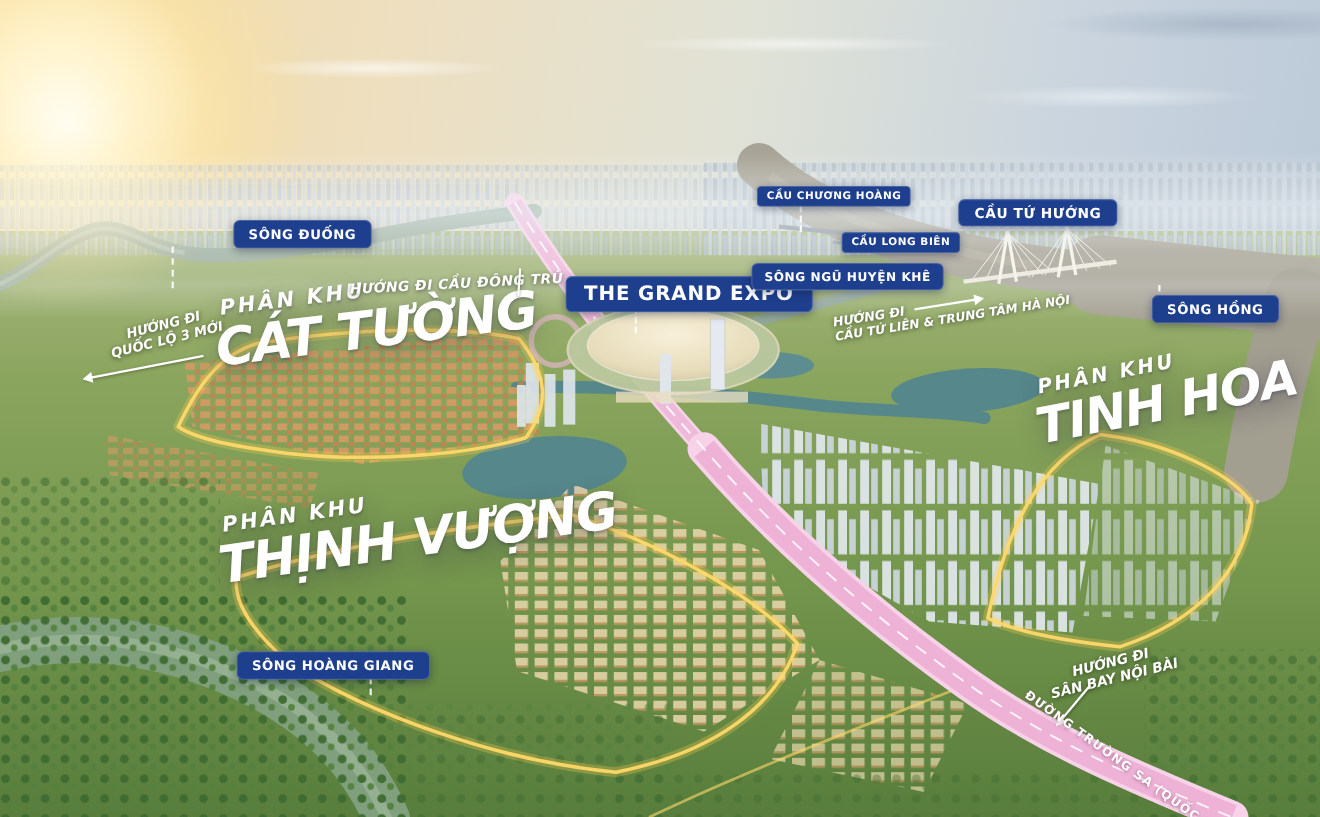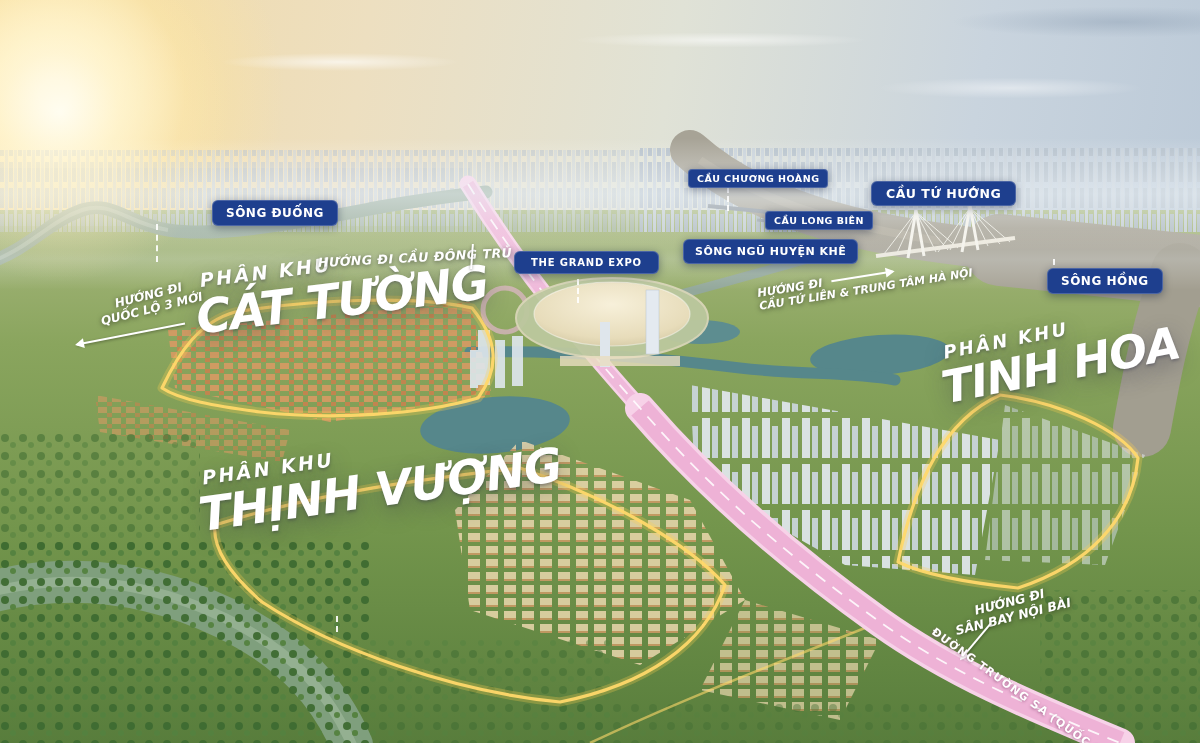--- a/index.html
+++ b/index.html
@@ -24,21 +24,21 @@
 
   
   .badge{
     position:absolute;background:#1e3f8e;color:#fff;font-weight:bold;
     border:1px solid rgba(255,255,255,.2);border-radius:6px;white-space:nowrap;
     box-shadow:0 2px 8px rgba(10,20,50,.4);letter-spacing:.5px;
     font-size:11px;padding:5px 11px;
   }
   .b-sm{font-size:9.5px;padding:3px 8px;border-radius:4px;}
   .b-md{font-size:12px;padding:5px 13px;}
-  .b-lg{font-size:10px;padding:5px 16px;letter-spacing:.8px;}
+  .b-lg{font-size:18px;padding:5px 16px;letter-spacing:.8px;}
   #b-song-duong{left:164px;top:200px;margin-left:48px;}
   #b-grand-expo{left:514px;top:251px;}
   #b-chuong-duong{left:688px;top:169px;}
   #b-long-bien{left:765px;top:211px;text-align:right;}
   #b-tu-lien{left:871px;top:181px;font-size:12.5px;padding:4px 14px;}
   #b-nhk{left:683px;top:239px;}
   #b-song-hong{left:1047px;top:236px;margin-top:32px;}
   #b-hoang-giang{left:215px;top:592px;}
 
   
@@ -234,20 +234,21 @@
   <div class="leader" id="ld-song-hong"></div>
   <div class="leader" id="ld-hoang-giang"></div>
 
   <div class="badge b-md" id="b-song-duong">SÔNG ĐUỐNG</div>
   <div class="badge b-lg" id="b-grand-expo">THE GRAND EXPO</div>
   <div class="badge b-sm" id="b-chuong-duong">CẦU CHƯƠNG HOÀNG</div>
   <div class="badge b-sm" id="b-long-bien">CẦU LONG BIÊN</div>
   <div class="badge" id="b-tu-lien">CẦU TỨ HƯỚNG</div>
   <div class="badge" id="b-nhk">SÔNG NGŨ HUYỆN KHÊ</div>
   <div class="badge b-md" id="b-song-hong">SÔNG HỒNG</div>
+  <div class="badge b-md" id="b-hoang-giang">SÔNG HOÀNG GIANG</div>
 
   <div class="zone" id="zone-cat-tuong">
     <span class="prefix">PHÂN KHU</span>
     <span class="name">CÁT TƯỜNG</span>
   </div>
   <div class="zone" id="zone-tinh-hoa">
     <span class="prefix">PHÂN KHU</span>
     <span class="name">TINH HOA</span>
   </div>
   <div class="zone" id="zone-thinh-vuong">

